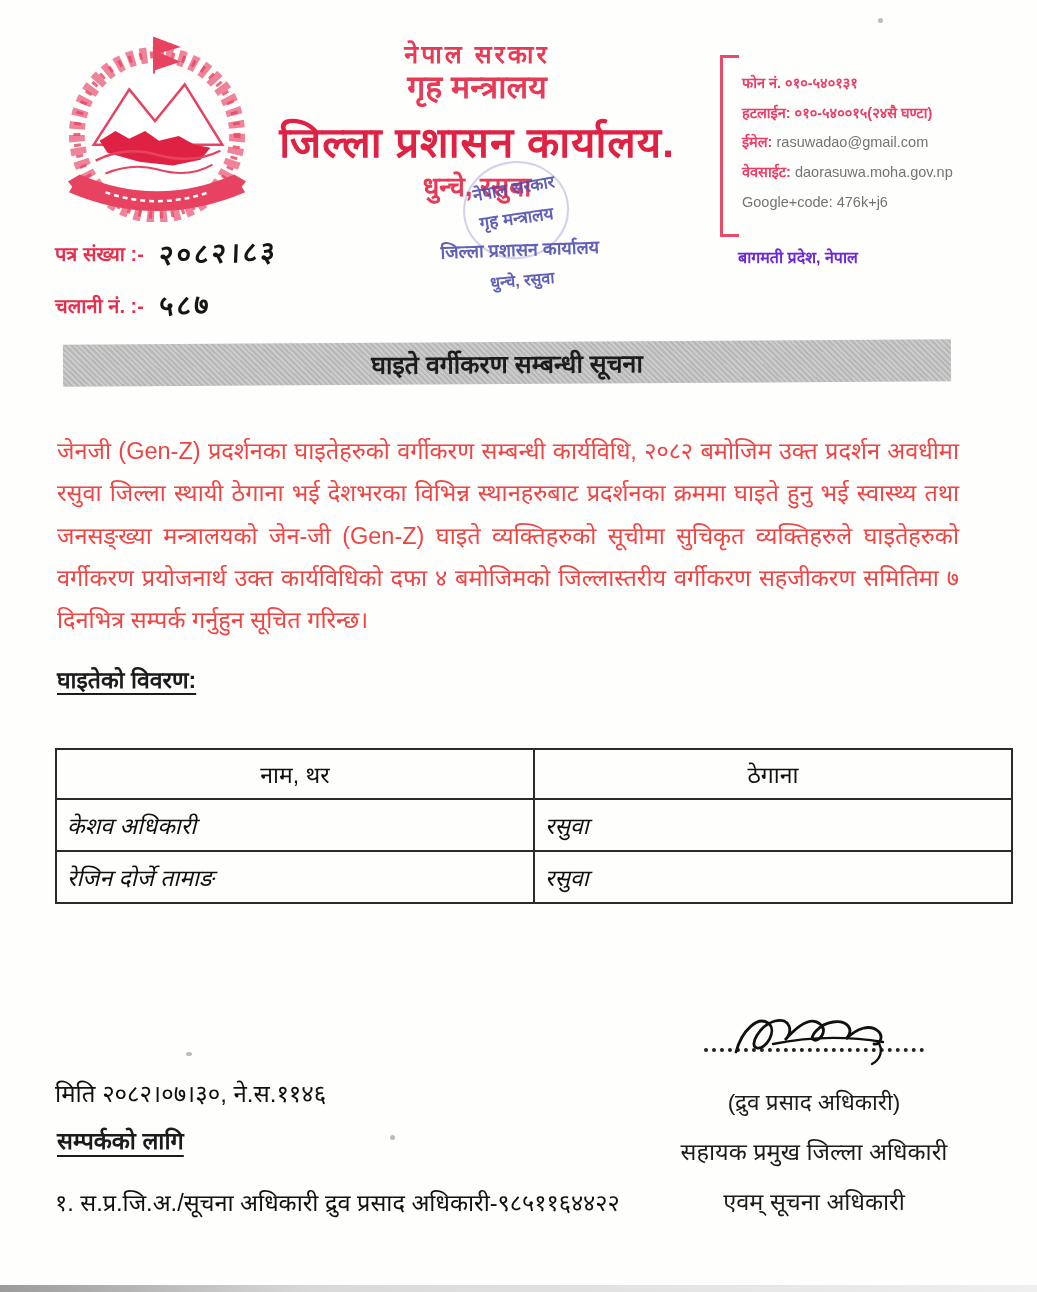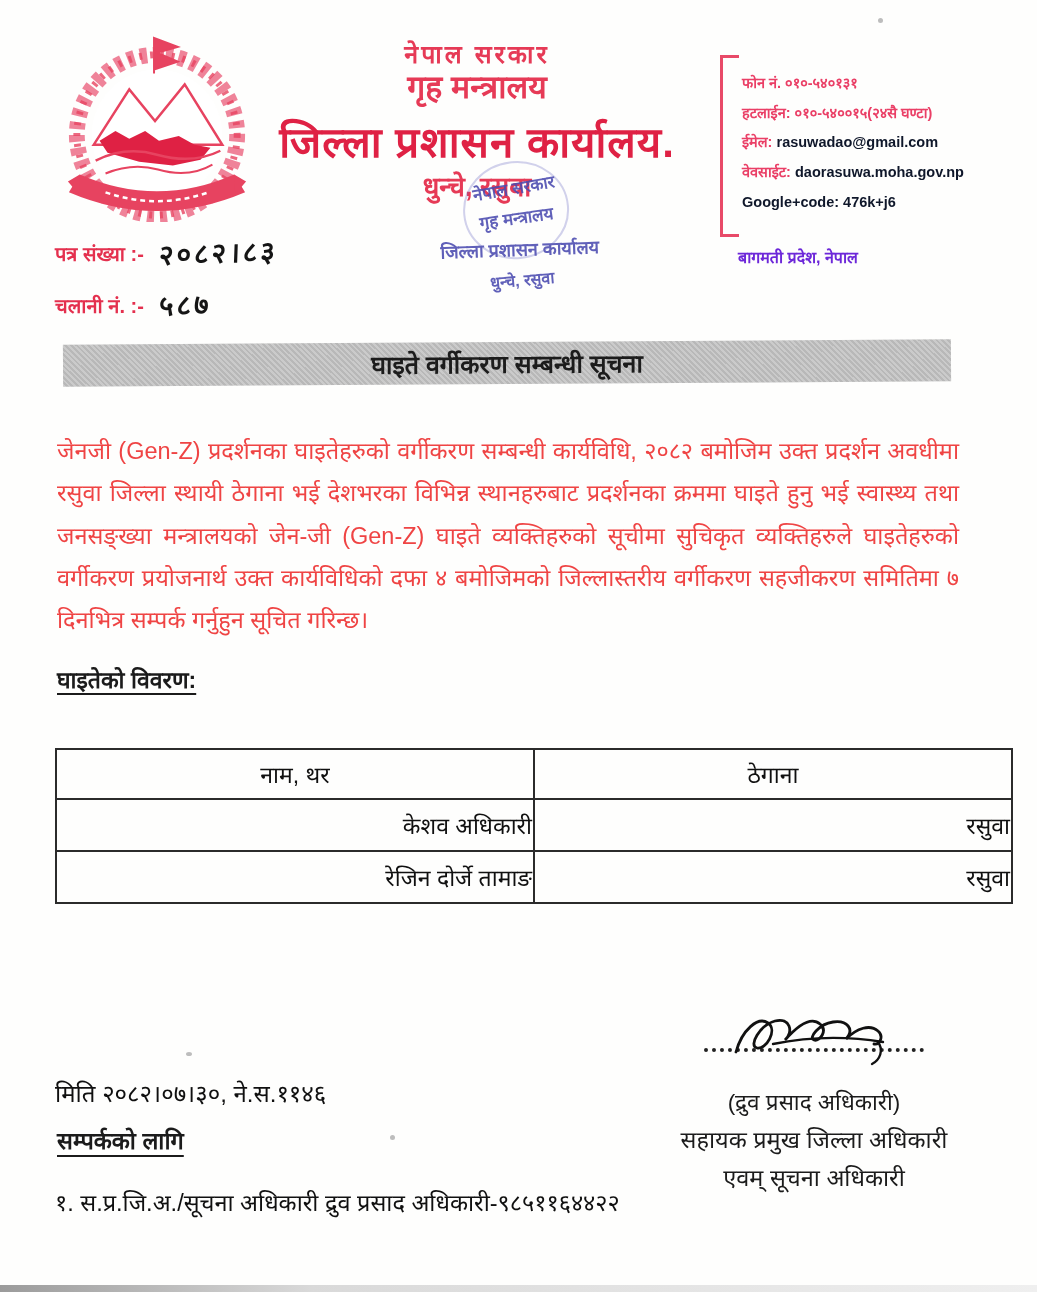--- a/index.html
+++ b/index.html
@@ -19,45 +19,45 @@
   .ministry-line{font-size:32px;font-weight:bold;margin-top:2px;}
   .office-line{font-size:42px;font-weight:bold;color:#df2144;margin-top:13px;letter-spacing:1px;}
   .location-line{font-size:27px;font-weight:bold;margin-top:6px;}
   .stamp{position:absolute;left:388px;top:152px;width:260px;height:160px;transform:rotate(-5deg);opacity:.88;pointer-events:none;}
   .stamp text{font-family:"Liberation Sans","DejaVu Sans",sans-serif;font-weight:bold;fill:#4b4bb0;}
   
   .contact-box{position:absolute;left:720px;top:55px;width:343px;height:182px;padding:14px 6px 0 22px;box-sizing:border-box;color:#ea3f66;font-weight:bold;font-size:14.5px;line-height:2.05;white-space:nowrap;}
   .bracket{position:absolute;top:0;bottom:0;width:16px;pointer-events:none;}
   .bracket-left{left:0;border-left:3px solid #e84a68;border-top:3px solid #e84a68;border-bottom:3px solid #e84a68;}
   .bracket-right{right:0;border-right:3px solid #e84a68;border-top:3px solid #e84a68;border-bottom:3px solid #e84a68;}
-  .latin{color:#0f172a;font-weight:bold;}
+  .latin{color:#737373;font-weight:normal;}
   .province{position:absolute;left:738px;top:246px;font-size:16px;font-weight:bold;color:#6d28d9;}
   
   .ref{position:absolute;left:55px;top:228px;font-size:20px;font-weight:bold;color:#e4304e;line-height:1.85;}
   .hand{display:inline-block;color:#151515;font-size:28px;font-weight:bold;transform:rotate(-2deg) skewX(-4deg);letter-spacing:3px;vertical-align:-2px;padding-left:10px;font-family:"DejaVu Serif","Liberation Serif",serif;}
   
   .subject-bar{position:absolute;left:63px;top:342px;width:888px;height:42px;background:#bfbfbf;
     background-image:repeating-linear-gradient(45deg,rgba(255,255,255,.18) 0 2px,rgba(0,0,0,.04) 2px 4px);
     display:flex;align-items:center;justify-content:center;transform:rotate(-.35deg);}
   .subject-bar span{font-size:25px;font-weight:bold;color:#1c1c1c;}
   
   .body-text{position:absolute;left:57px;top:430px;width:902px;font-size:23.5px;line-height:1.8;text-align:justify;color:#ef4444;}
   .details-heading{position:absolute;left:57px;top:663px;font-size:23px;font-weight:bold;text-decoration:underline;text-underline-offset:5px;text-align:center;}
   .victims-table{position:absolute;left:55px;top:748px;width:958px;border-collapse:collapse;font-size:23px;color:#101010;}
   .victims-table th,.victims-table td{border:2px solid #2b2b2b;}
   .victims-table th{height:46px;font-weight:normal;text-align:center;}
-  .victims-table td{height:48px;padding-left:10px;text-align:right;font-weight:normal;}
+  .victims-table td{height:48px;padding-left:10px;text-align:left;font-weight:normal;font-style:italic;}
   .col-name{width:50%;}
   
   .sig-block{position:absolute;left:618px;top:1008px;width:392px;text-align:center;}
   .sig-line{position:relative;height:62px;}
   .sig-dots{position:absolute;left:86px;top:40px;width:220px;border-bottom:4px dotted #222;}
   .sig-scribble{position:absolute;left:100px;top:0;}
   .sig-name{font-size:22.5px;margin-top:16px;}
-  .sig-title{font-size:23.5px;margin-top:6px;}
+  .sig-title{font-size:23.5px;margin-top:18px;}
   .date-line{position:absolute;left:55px;top:1076px;font-size:24px;color:#101010;}
   .contact-heading{position:absolute;left:57px;top:1124px;font-size:23.5px;font-weight:bold;text-decoration:underline;text-underline-offset:6px;}
   .contact-item{position:absolute;left:55px;top:1186px;font-size:23.5px;color:#101010;}
   
   .scan-bottom{position:absolute;left:0;bottom:0;width:100%;height:7px;background:linear-gradient(to right,#9b9b9b,#d9d9d9 30%,#efefef);}
   .scan-speck{position:absolute;background:#bdbdbd;border-radius:50%;}
 </style>
 </head>
 <body>
 

